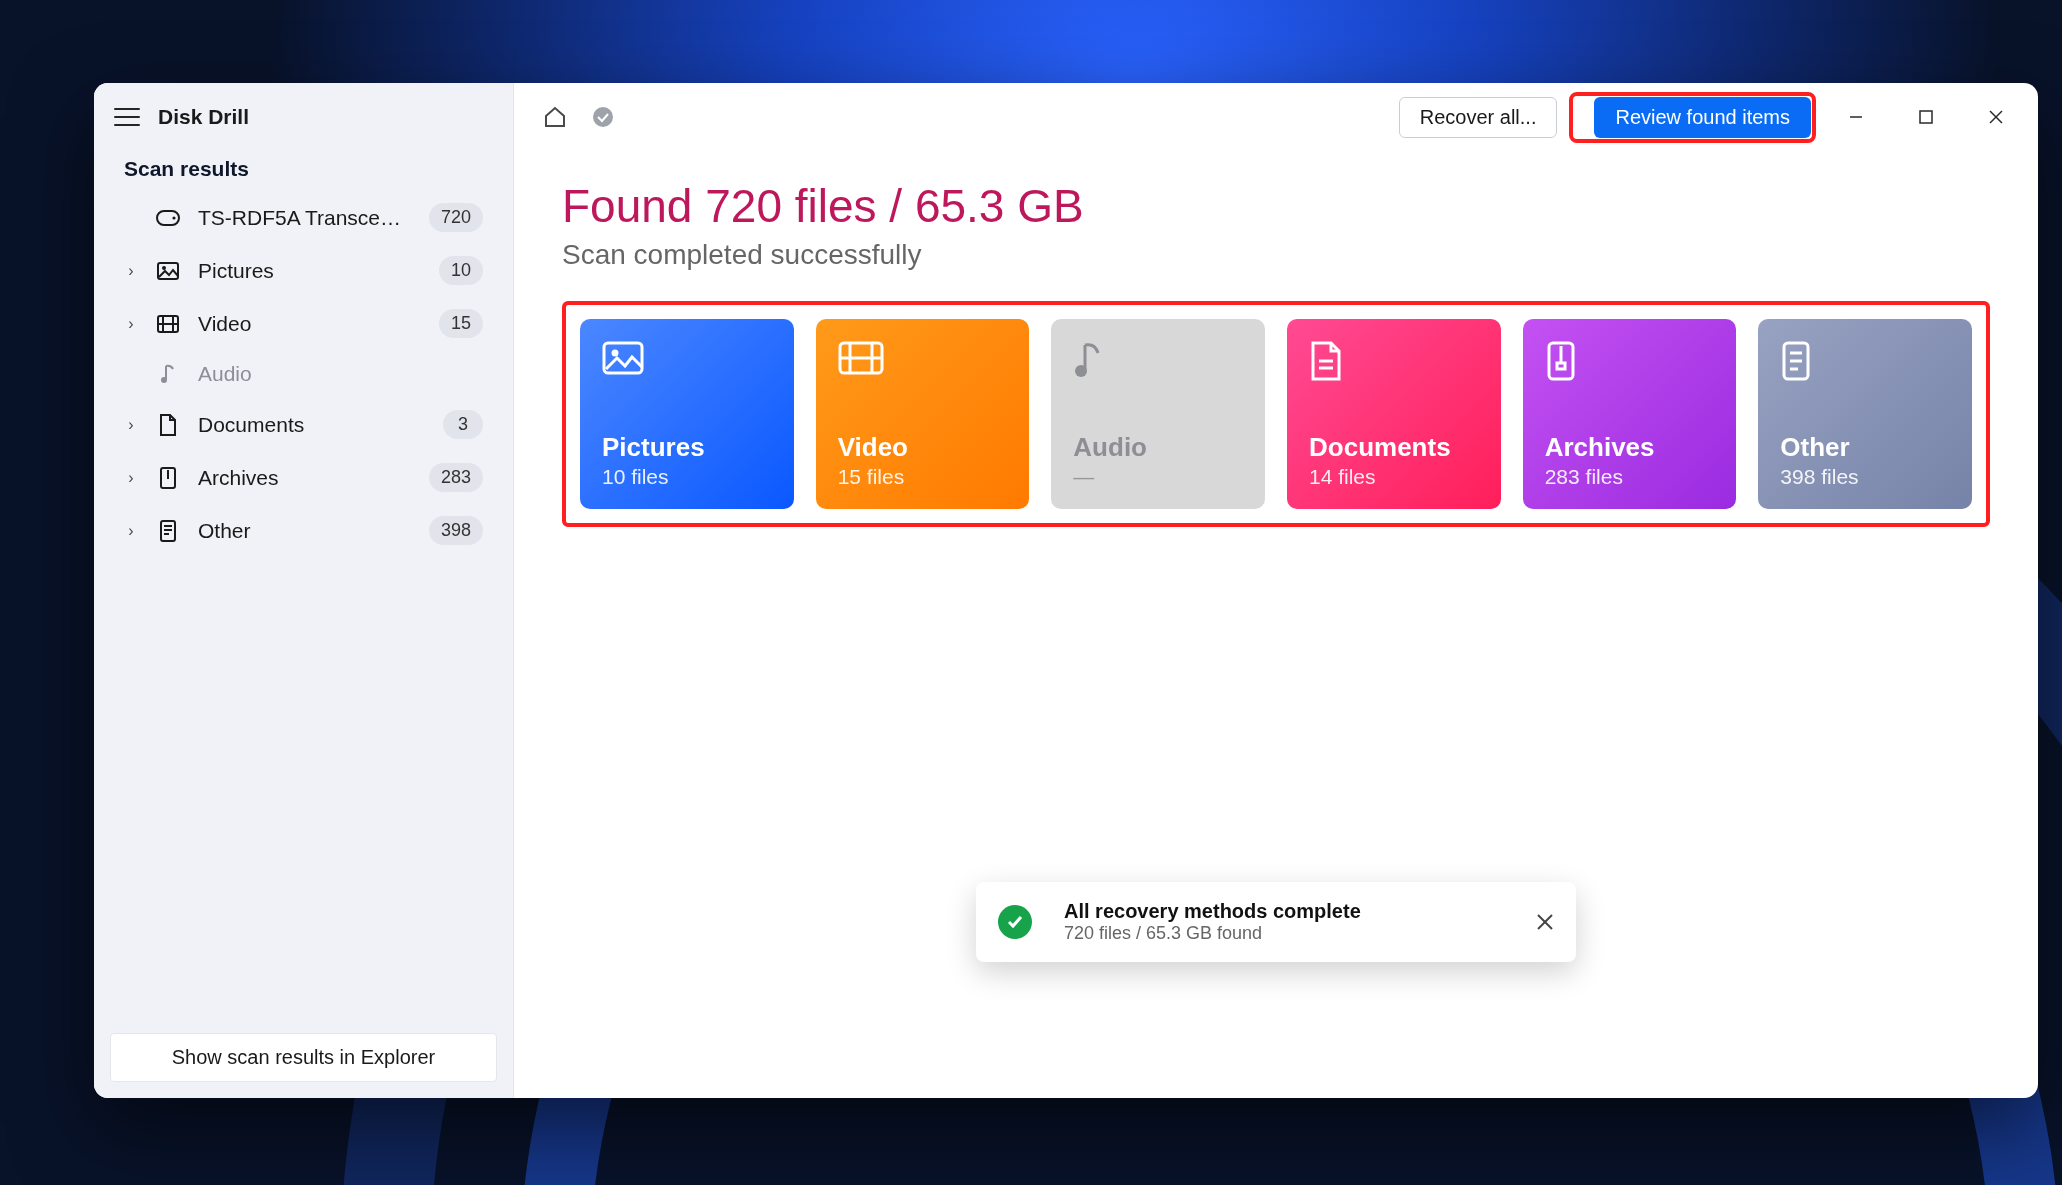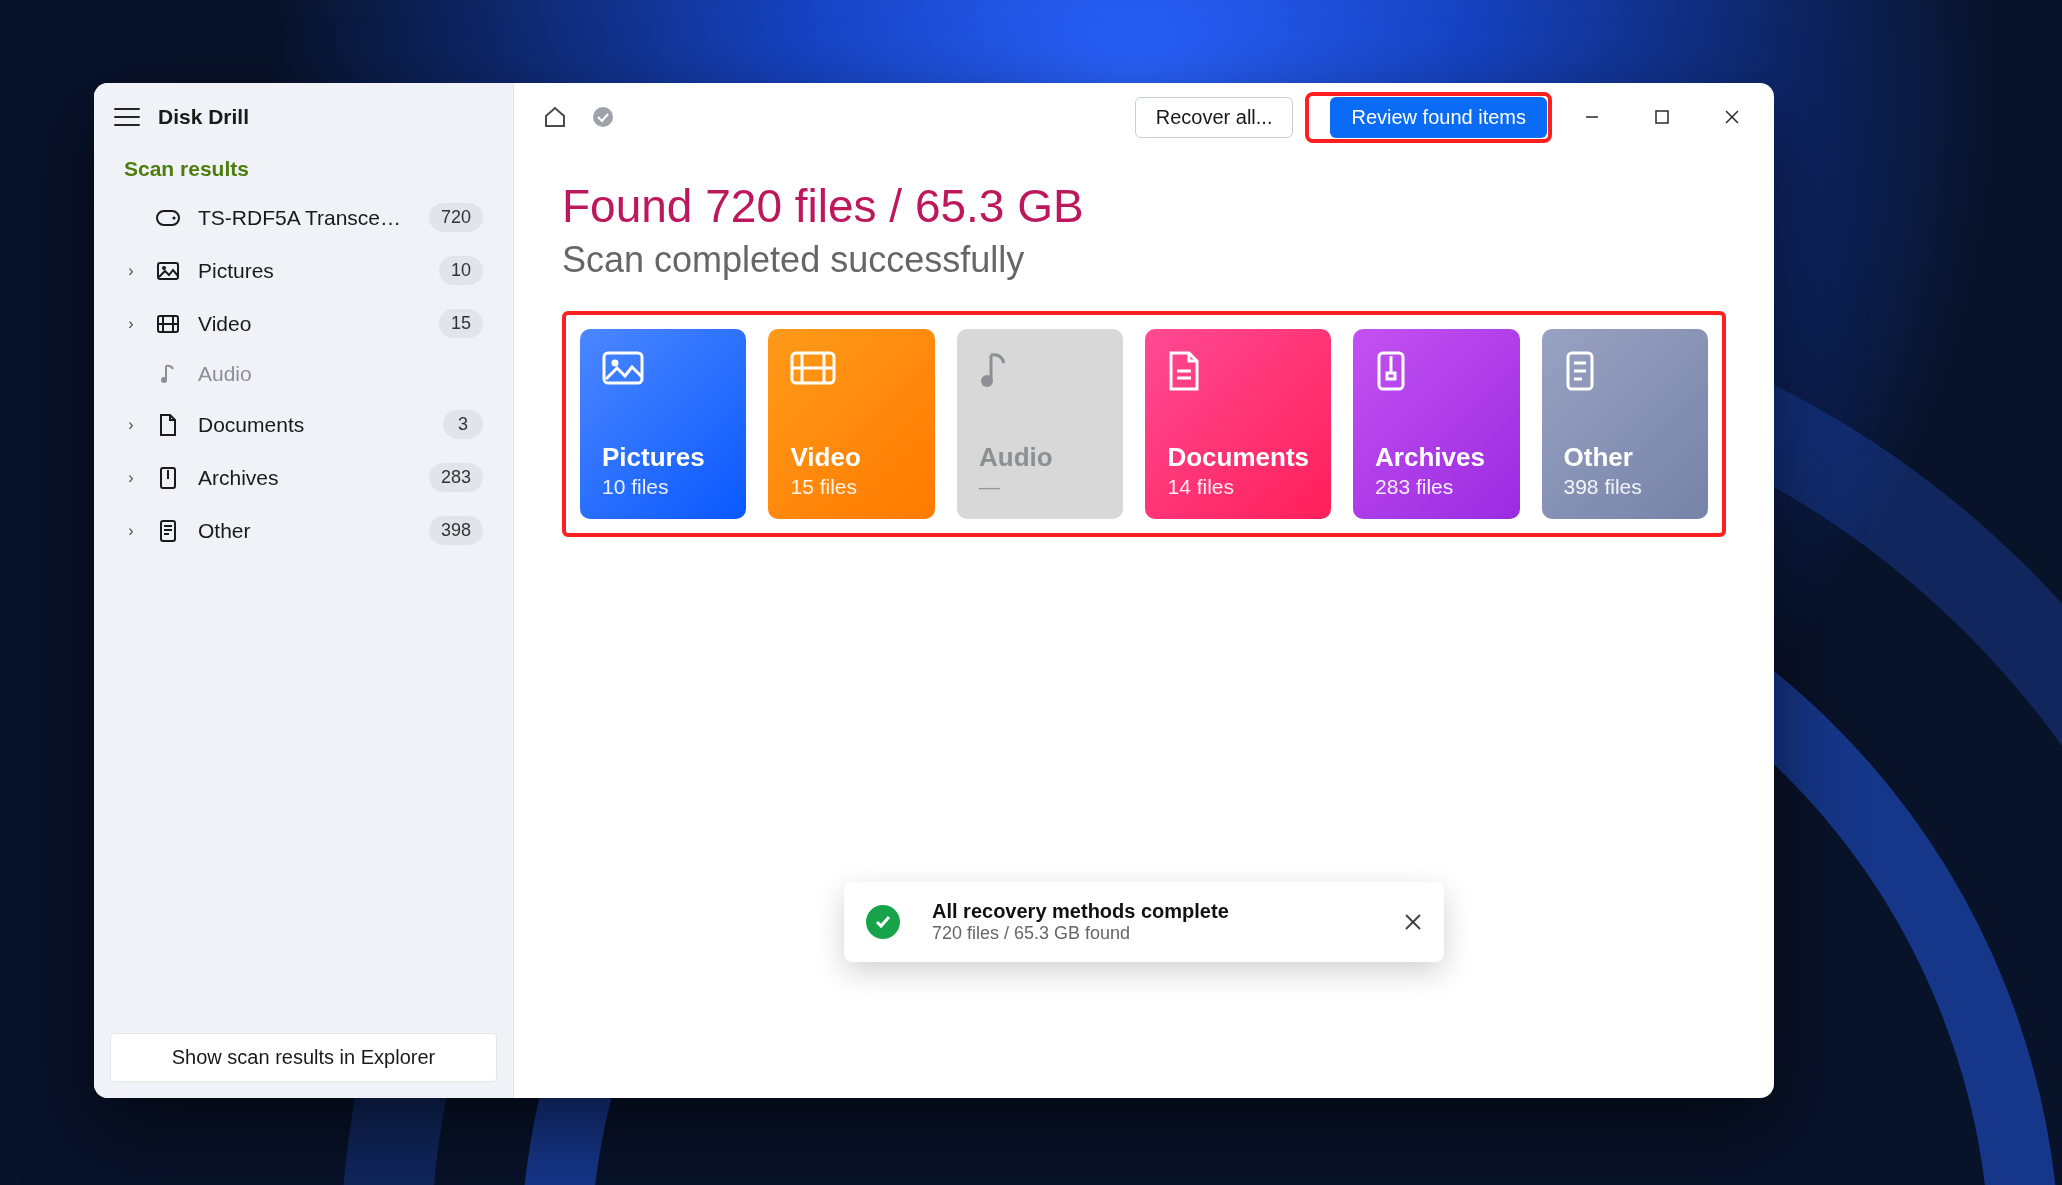--- a/index.html
+++ b/index.html
@@ -23,21 +23,21 @@
     border-radius: 50%;
     border: 70px solid rgba(40,100,255,0.45);
   }
   .wallpaper::before { width: 1400px; height: 1400px; left: 520px; top: 500px; }
   .wallpaper::after  { width: 1800px; height: 1800px; left: 340px; top: 280px; border-width: 90px; opacity: .55; }
 
   .window {
     position: absolute;
     left: 94px;
     top: 83px;
-    width: 1680px;
+    width: 1944px;
     height: 1015px;
     background: #ffffff;
     border-radius: 14px;
     box-shadow: 0 30px 80px rgba(0,0,0,.55);
     display: flex;
     overflow: hidden;
   }
 
   
   .sidebar {
@@ -78,21 +78,21 @@
     color: #333;
     border-radius: 20px;
     padding: 4px 12px;
     font-size: 18px;
     min-width: 40px;
     text-align: center;
   }
   .section-title {
     font-size: 21px;
     font-weight: 600;
-    color: #4d7c0f;
+    color: #0f172a;
     padding: 14px 14px 10px 14px;
   }
   .sb-footer {
     margin-top: auto;
     background: #ffffff;
     border: 1px solid #e3e6ec;
     border-radius: 4px;
     text-align: center;
     padding: 12px 10px;
     font-size: 20px;
@@ -125,21 +125,21 @@
   }
   .btn-outline { background:#fff; border-color:#c9cdd5; color:#1a1a1a; }
   .btn-primary { background:#0a6cf5; color:#fff;margin-left:20px; }
   .review-hl { outline: 4px solid #ff1f1f; outline-offset: -2px; border-radius:6px; padding:3px; }
   .winctl { width: 56px; height: 40px; display:flex; align-items:center; justify-content:center; color:#2a2a2a; font-size:18px; cursor:pointer; }
 
   .content {
     padding: 28px 48px 0 48px;
   }
   .headline { font-size: 46px; font-weight: 400; color:#be185d; }
-  .subhead  { font-size: 36px; color:#666; margin-top: 6px; }
+  .subhead  { font-size: 28px; color:#666; margin-top: 6px; }
 
   .cards-hl {
     margin-top: 30px;
     border: 4px solid #ff1f1f;
     border-radius: 6px;
     padding: 14px;
     display: flex;
     gap: 22px;
   }
   .card {

